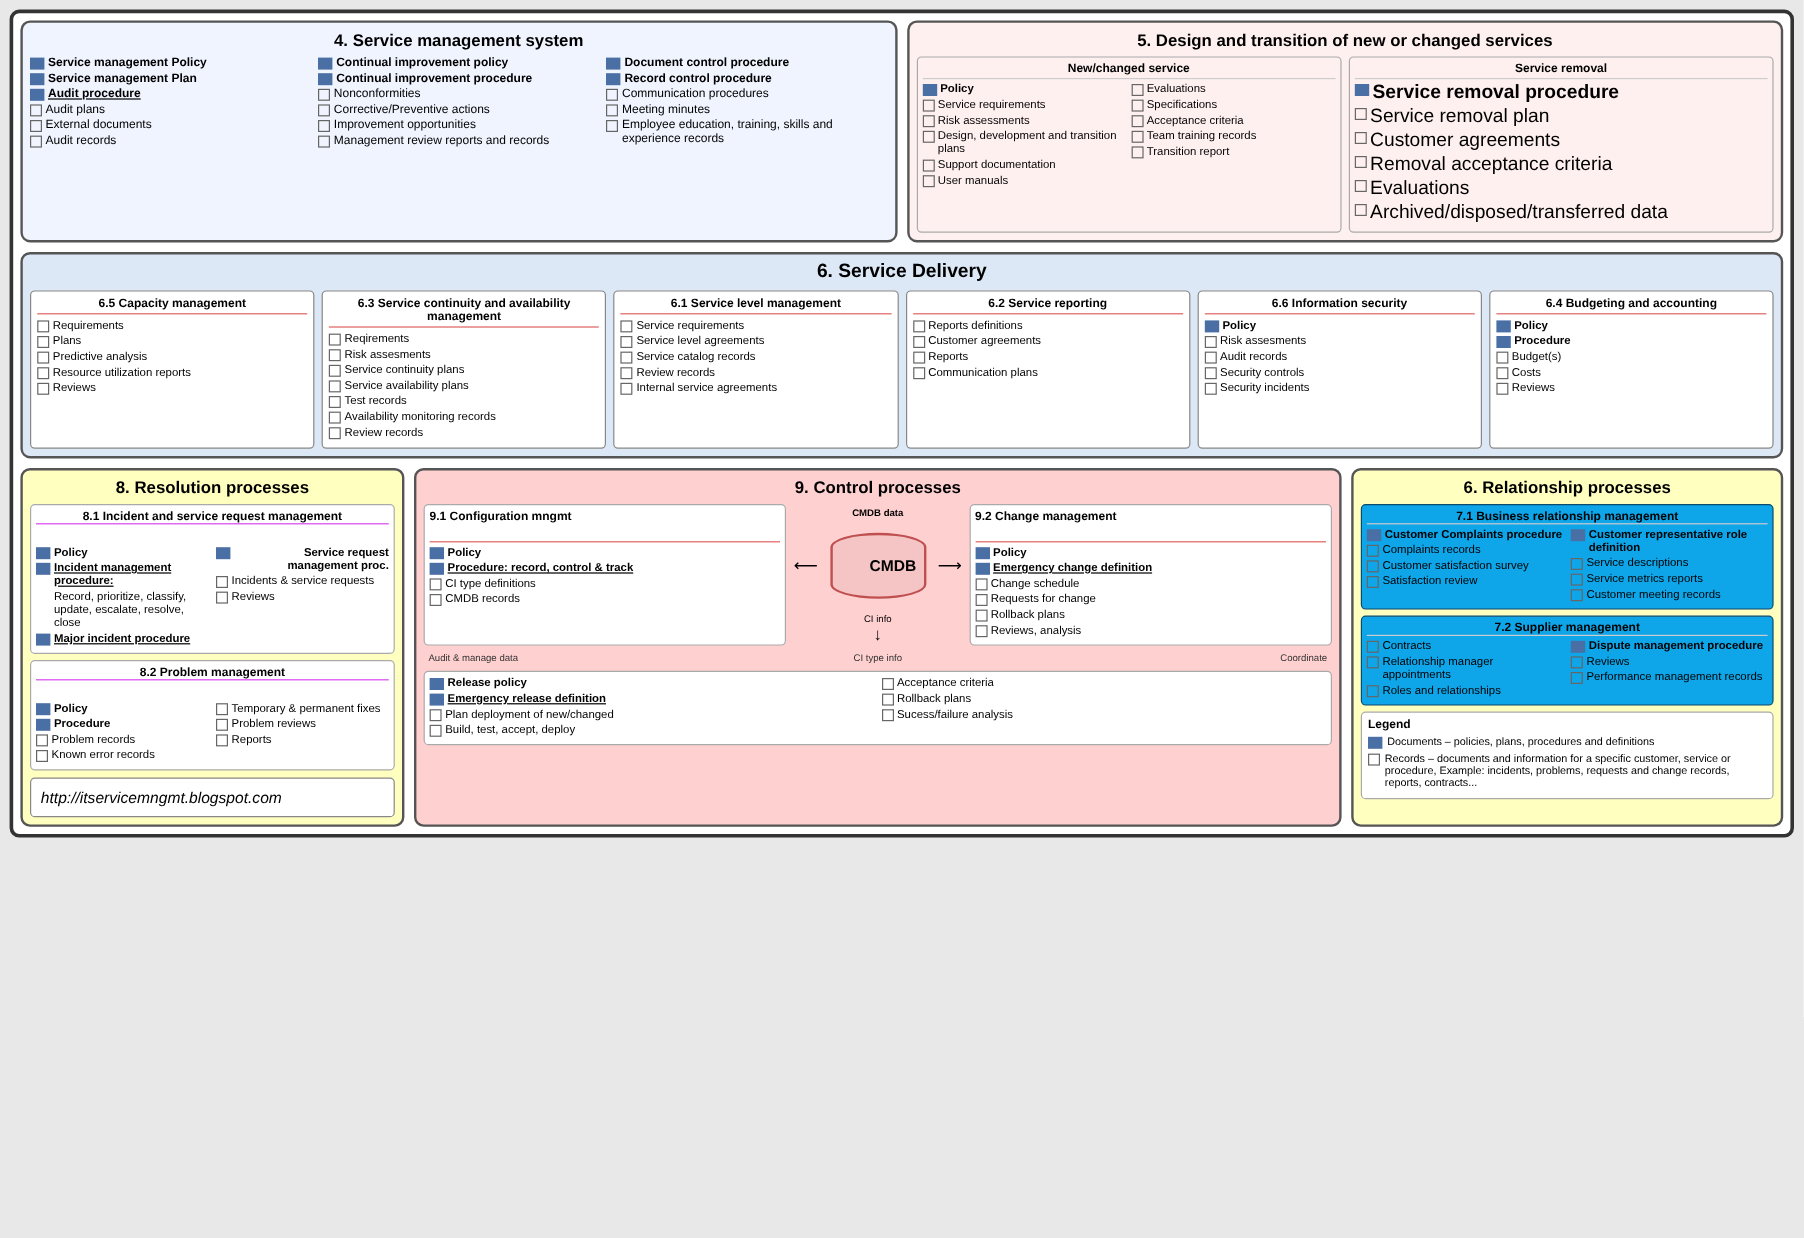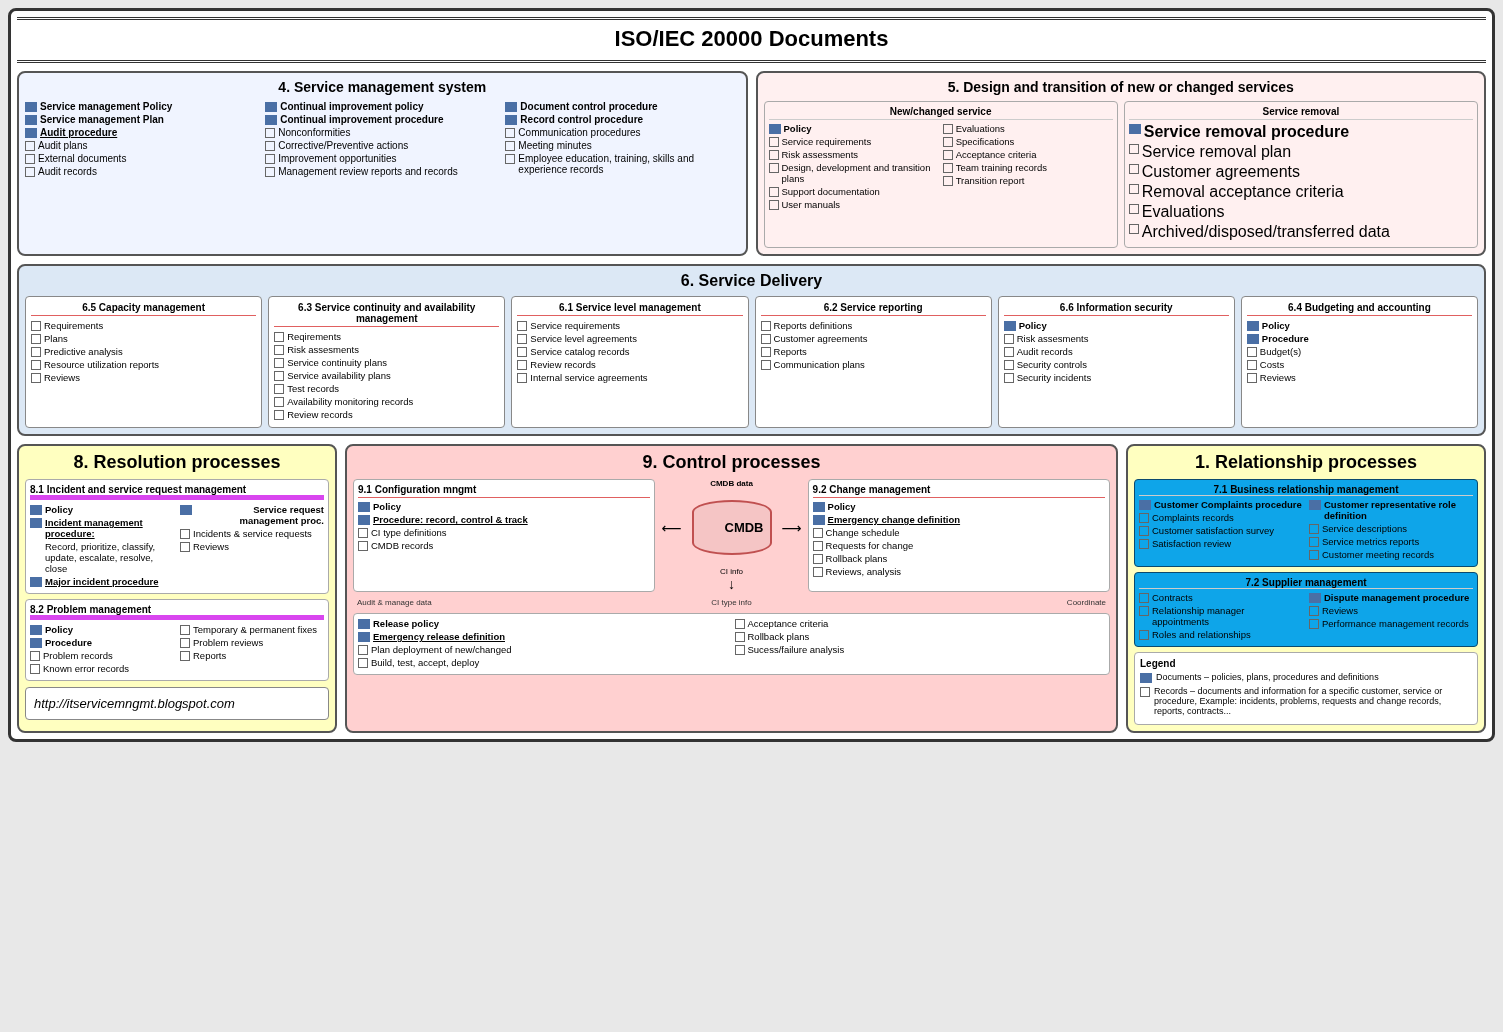--- a/index.html
+++ b/index.html
@@ -163,37 +163,38 @@
     }
     .section-7 {
       flex: 0 0 360px;
       border: 2px solid #555;
       border-radius: 8px;
       background: #ffffc0;
       padding: 6px;
     }
     .bottom-section-title {
       text-align: center;
-      font-size: 18px;
+      font-size: 14px;
       font-weight: bold;
       margin-bottom: 6px;
     }
     .s8-sub {
       border: 1px solid #aaa;
       border-radius: 4px;
       background: white;
       padding: 4px;
       margin-bottom: 5px;
       font-size: 9.5px;
     }
     .s8-sub-title {
+      text-align: center;
       font-size: 10px;
       font-weight: bold;
-      border-bottom: 5px solid #d946ef;
-      margin-bottom: 4px;
+      border-bottom: 1px solid #d946ef;
+      margin-bottom: 18px;
     }
     .s8-inner {
       display: flex;
       gap: 6px;
     }
     .s8-col { flex: 1; }
     .url-box {
       border: 1px solid #888;
       border-radius: 4px;
       background: white;
@@ -215,21 +216,21 @@
       border-radius: 4px;
       background: white;
       padding: 4px;
       font-size: 9.5px;
     }
     .s9-box-title {
       font-size: 10px;
       font-weight: bold;
       border-bottom: 1px solid #e06060;
       margin-bottom: 3px;
-      padding-bottom: 2px;
+      padding-bottom: 15px;
     }
     .cmdb-cylinder {
       width: 80px;
       height: 55px;
       background: #f5c5c5;
       border: 2px solid #c05050;
       border-radius: 40px / 12px;
       display: flex;
       align-items: center;
       justify-content: center;
@@ -297,21 +298,20 @@
       display: flex;
       align-items: flex-start;
       gap: 4px;
       margin-bottom: 3px;
     }
   </style>
 </head>
 <body>
 
 <div class="main-container">
-  <div class="page-title">ISO/IEC 20000 Documents</div>
 
   <div class="top-row">
 
     <div class="section-4">
       <div class="section-title">4. Service management system</div>
       <div class="section-4-inner">
         <div class="col-group" id="s4col1">
             <div class="item-row">
               <span class="doc-icon"></span>
               <span style="font-weight: bold;">Service management Policy</span>
@@ -816,21 +816,21 @@
                   <span class="checkbox"></span>
                   <span>Sucess/failure analysis</span>
                 </div>
               </div>
           </div>
         </div>
       </div>
     </div>
 
     <div class="section-7">
-      <div class="bottom-section-title">1. Relationship processes</div>
+      <div class="bottom-section-title">6. Relationship processes</div>
       <div class="s7-sub">
         <div class="s7-sub-title">7.1 Business relationship management</div>
         <div class="s7-inner">
           <div class="s7-col" id="s7bus1">
               <div class="item-row">
                 <span class="doc-icon"></span>
                 <span style="font-weight: bold;">Customer Complaints procedure</span>
               </div>
               <div class="item-row">
                 <span class="checkbox"></span>

